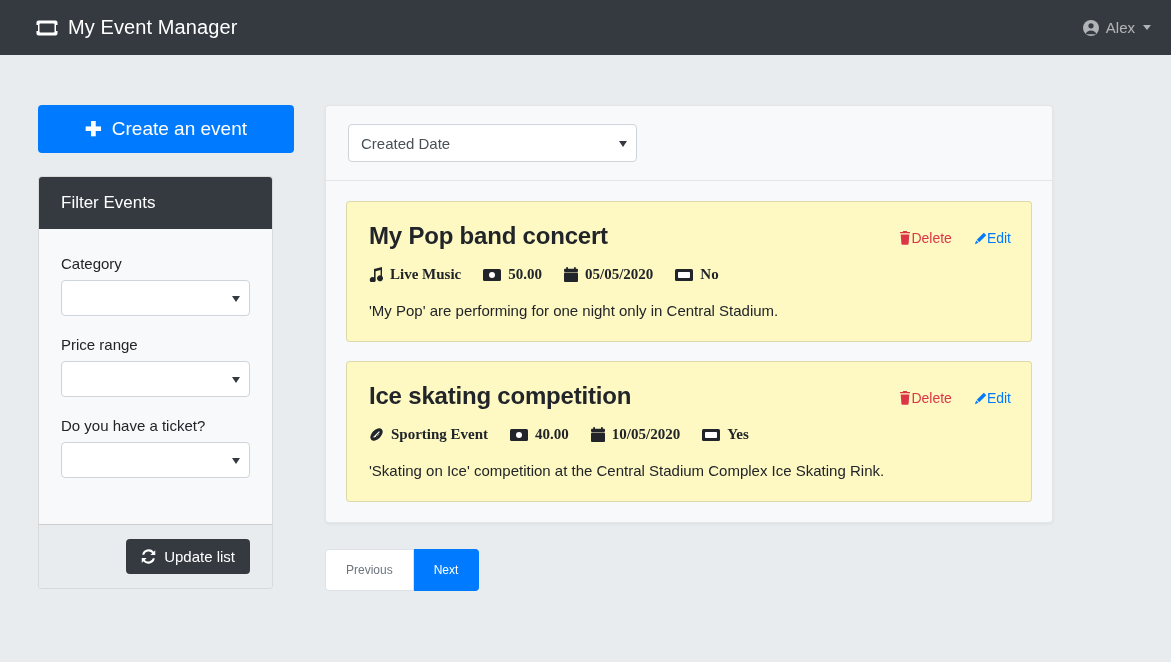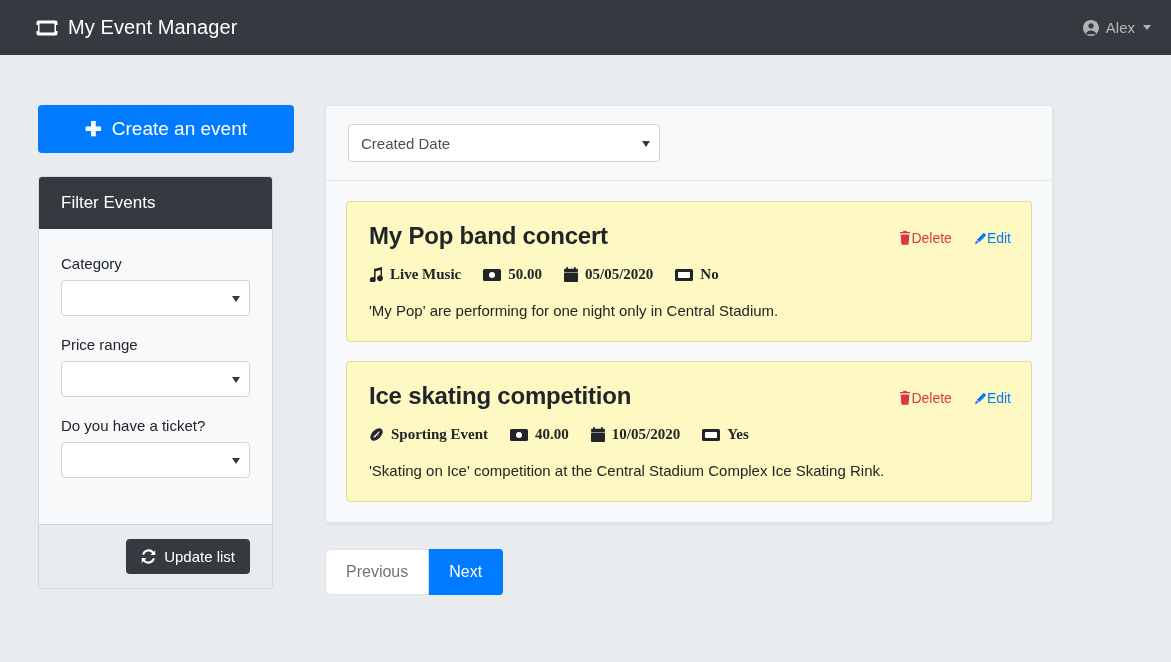--- a/index.html
+++ b/index.html
@@ -144,21 +144,21 @@
     border: 1px solid rgba(0,0,0,.08);
     border-radius: 4px;
     box-shadow: 0 1px 3px rgba(0,0,0,.06);
   }
   .panel-sort {
     padding: 18px 22px;
     border-bottom: 1px solid #e3e6e8;
   }
   .sort-select {
     position: relative;
-    width: 312px;
+    width: 289px;
     height: 38px;
     background: #fff;
     border: 1px solid #ced4da;
     border-radius: 4px;
     display: flex;
     align-items: center;
     padding: 0 26px 0 12px;
     font-size: 15px;
     color: #495057;
     cursor: pointer;
@@ -208,21 +208,21 @@
     color: #212529;
   }
   .meta-item { display: flex; align-items: center; gap: 7px; font-family: Liberation Serif, serif; }
   .event-desc { margin-top: 19px; font-size: 15px; color: #212529; }
 
   
   .pager { display: flex; margin: 26px 0 0 0; }
   .pager .pg {
     border: 1px solid #dee2e6;
     padding: 13px 20px;
-    font-size: 16px;
+    font-size: 12px;
     background: #fff;
     color: #6c757d;
     cursor: pointer;
   }
   .pager .pg:first-child { border-radius: 4px 0 0 4px; }
   .pager .pg:last-child { border-radius: 0 4px 4px 0; border-left: none; }
   .pager .pg.active { background: #007bff; border-color: #007bff; color: #fff; }
   .ico { display: inline-flex; align-items: center; }
   .ico svg { display: block; }
 </style>

